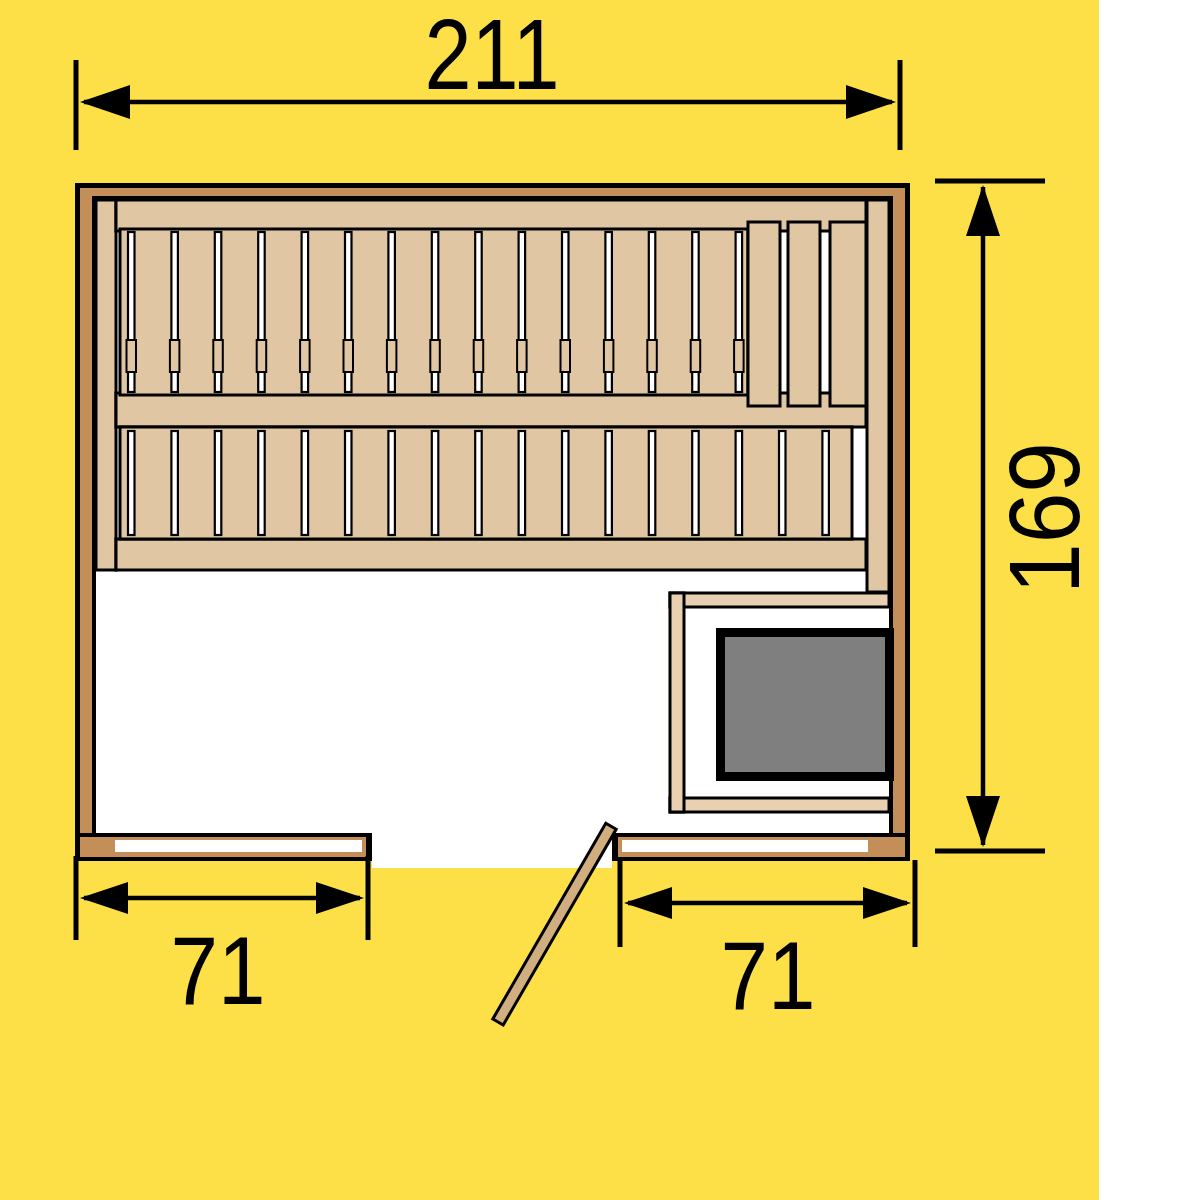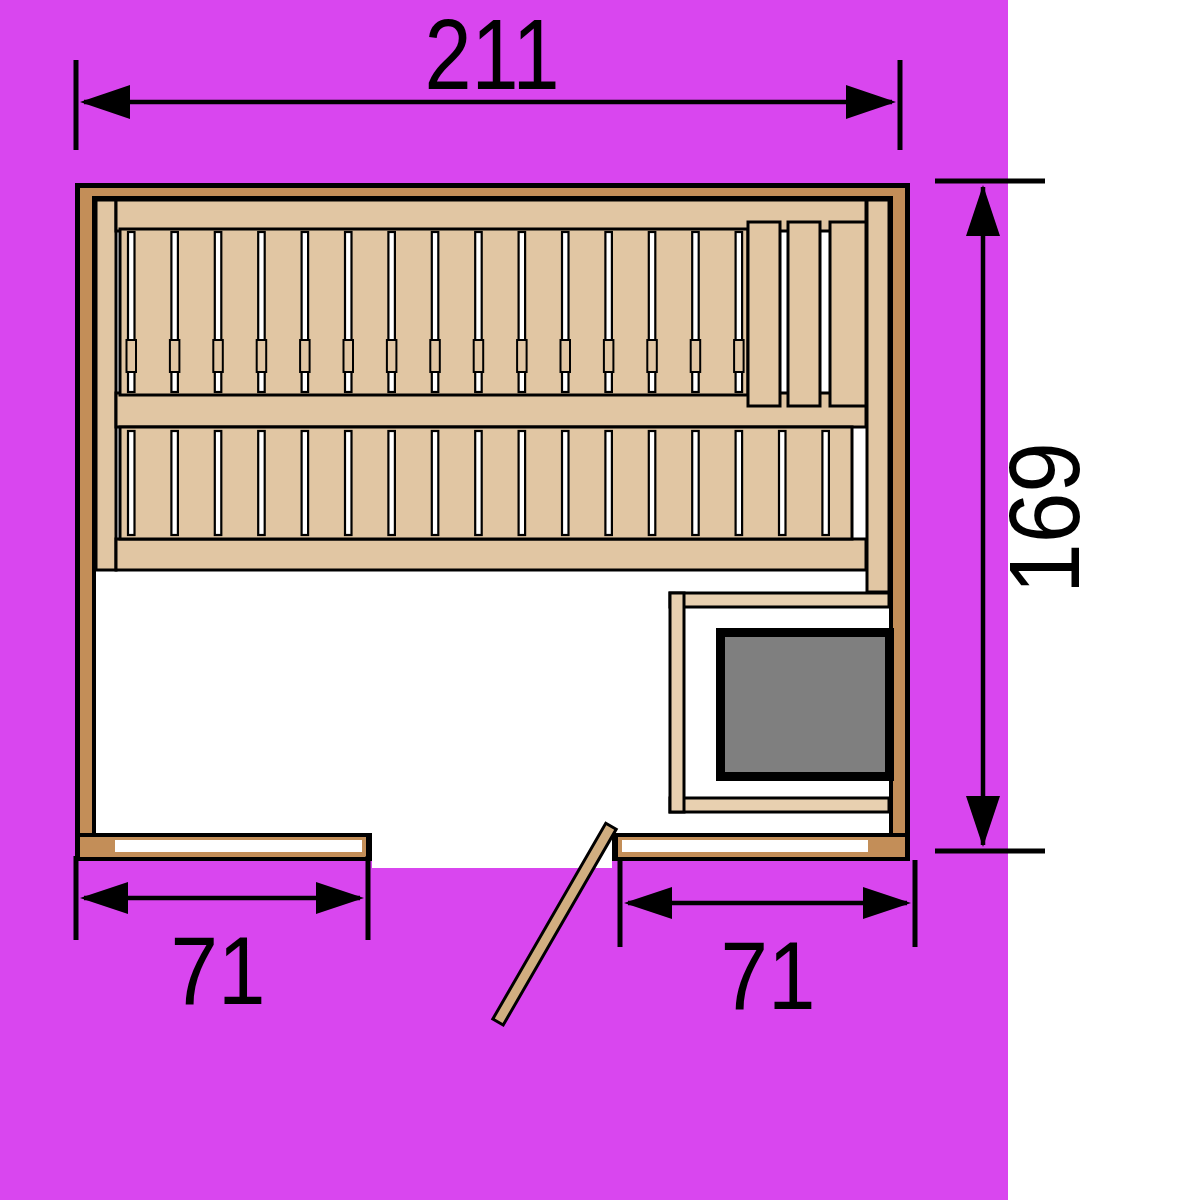--- a/index.html
+++ b/index.html
@@ -1,16 +1,16 @@
 <!DOCTYPE html>
 <html style="--c-wall: #C38E58; --c-bench: #E1C6A3; --c-guard: #E8D0B0; --c-heater: #7F7F7F; --c-door: #D1AE80; --c-line: #000000;"><head>
 <meta charset="utf-8">
 <style>
   html, body { margin: 0; padding: 0; background: #ffffff; }
-  .stage { width: 1008px; height: 1200px; position: relative; background: #d946ef; }
+  .stage { width: 1099px; height: 1200px; position: relative; background: #fde047; }
   svg { display: block; font-family: "Liberation Sans", sans-serif; }
 
   .wall-brown   { fill: var(--c-wall, #C38E58); }
   .blk          { fill: #000; }
   .white        { fill: #fff; }
   .bench        { fill: var(--c-bench, #E1C6A3); stroke: #000; stroke-width: 3; }
   .gap          { fill: #fff; stroke: #000; stroke-width: 2.2; }
   .band         { fill: var(--c-bench, #E1C6A3); stroke: #000; stroke-width: 2; }
   .guard        { fill: var(--c-guard, #E8D0B0); stroke: #000; stroke-width: 3; }
   .heater-body  { fill: var(--c-heater, #7F7F7F); }

